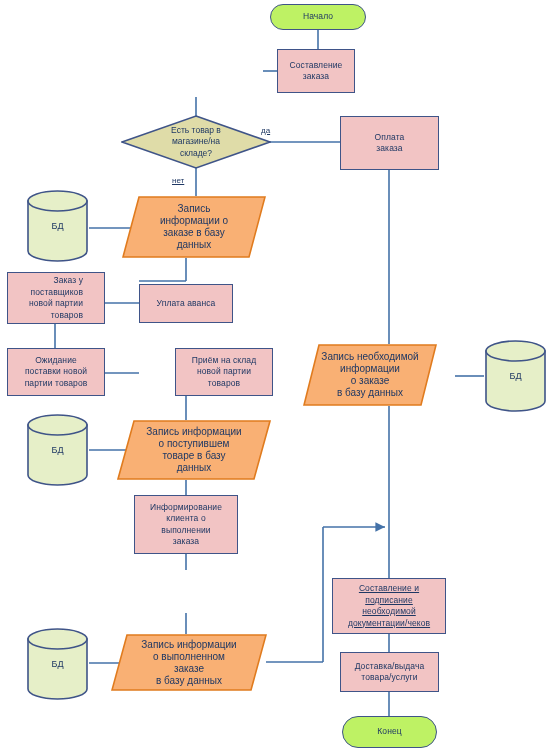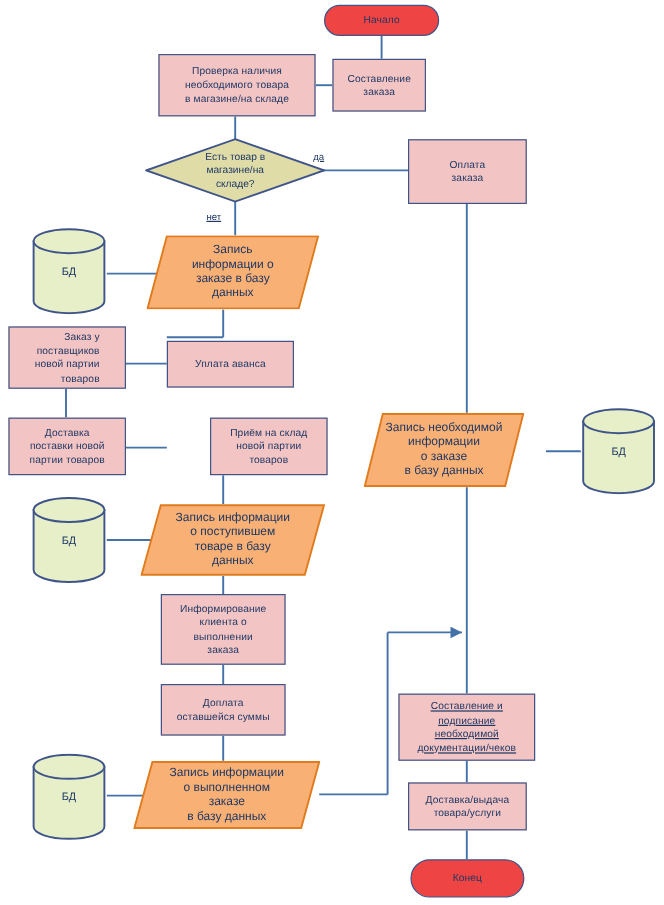--- a/index.html
+++ b/index.html
@@ -26,21 +26,21 @@
     font-size: 8.5px;
     line-height: 11.5px;
     letter-spacing: 0.1px;
     padding: 2px 4px;
   }
   .process {
     background: #F2C4C4;
     border: 1.6px solid #3F5488;
   }
   .terminator {
-    background: #ef4444;
+    background: #bef264;
     border: 1.6px solid #3F5488;
     border-radius: 999px;
     color: #1f3864;
   }
   .decision-wrap {
     position: absolute;
   }
   .decision-wrap svg {
     position: absolute;
     left: 0;
@@ -187,25 +187,20 @@
 
   <div class="node terminator" style="left:270px; top:4px; width:96px; height:26px;">
     <span>Начало</span>
   </div>
 
   <div class="node process" style="left:277px; top:49px; width:78px; height:44px;">
     <span style="white-space:pre-line;">Составление
 заказа</span>
   </div>
 
-  <div class="node process" style="left:132px; top:45px; width:131px; height:52px;">
-    <span style="white-space:pre-line;">Проверка наличия
-необходимого товара
-в магазине/на складе</span>
-  </div>
 
   <div class="decision-wrap" style="left:121px; top:115px; width:150px; height:54px;">
     <svg width="150" height="54">
       <polygon points="75,1 149,27 75,53 1,27" fill="#DFDCA8" stroke="#3F5488" stroke-width="1.6"></polygon>
     </svg>
     <div class="decision-label" style="white-space:pre-line;">Есть товар в
 магазине/на
 складе?</div>
   </div>
 
@@ -235,26 +230,26 @@
     <div class="db-label">БД</div>
   </div>
 
   <div class="node process" style="left:7px; top:272px; width:98px; height:52px;">
     <span style="white-space:pre-line;text-align:right;">Заказ у
 поставщиков
 новой партии
 товаров</span>
   </div>
 
-  <div class="node process" style="left:139px; top:284px; width:106px; height:39px;align-items:center;">
+  <div class="node process" style="left:139px; top:284px; width:94px; height:39px;align-items:center;">
     <span style="white-space:pre-line;">Уплата аванса</span>
   </div>
 
   <div class="node process" style="left:7px; top:348px; width:98px; height:48px;">
-    <span style="white-space:pre-line;">Доставка
+    <span style="white-space:pre-line;">Ожидание
 поставки новой
 партии товаров</span>
   </div>
 
   <div class="node process" style="left:139px; top:348px; width:98px; height:48px;margin-left:36px;">
     <span style="white-space:pre-line;">Приём на склад
 новой партии
 товаров</span>
   </div>
 
@@ -276,24 +271,20 @@
     <div class="db-label">БД</div>
   </div>
 
   <div class="node process" style="left:134px; top:495px; width:104px; height:59px;">
     <span style="white-space:pre-line;">Информирование
 клиента о
 выполнении
 заказа</span>
   </div>
 
-  <div class="node process" style="left:134px; top:570px; width:104px; height:43px;">
-    <span style="white-space:pre-line;">Доплата
-оставшейся суммы</span>
-  </div>
 
   <div class="para-wrap" style="left:111px; top:634px; width:156px; height:57px;">
     <svg width="156" height="57">
       <polygon points="16,1 155,1 140,56 1,56" fill="#F9B074" stroke="#E07B1E" stroke-width="1.6"></polygon>
     </svg>
     <div class="para-label" style="white-space:pre-line;">Запись информации
 о выполненном
 заказе
 в базу данных</div>
   </div>

